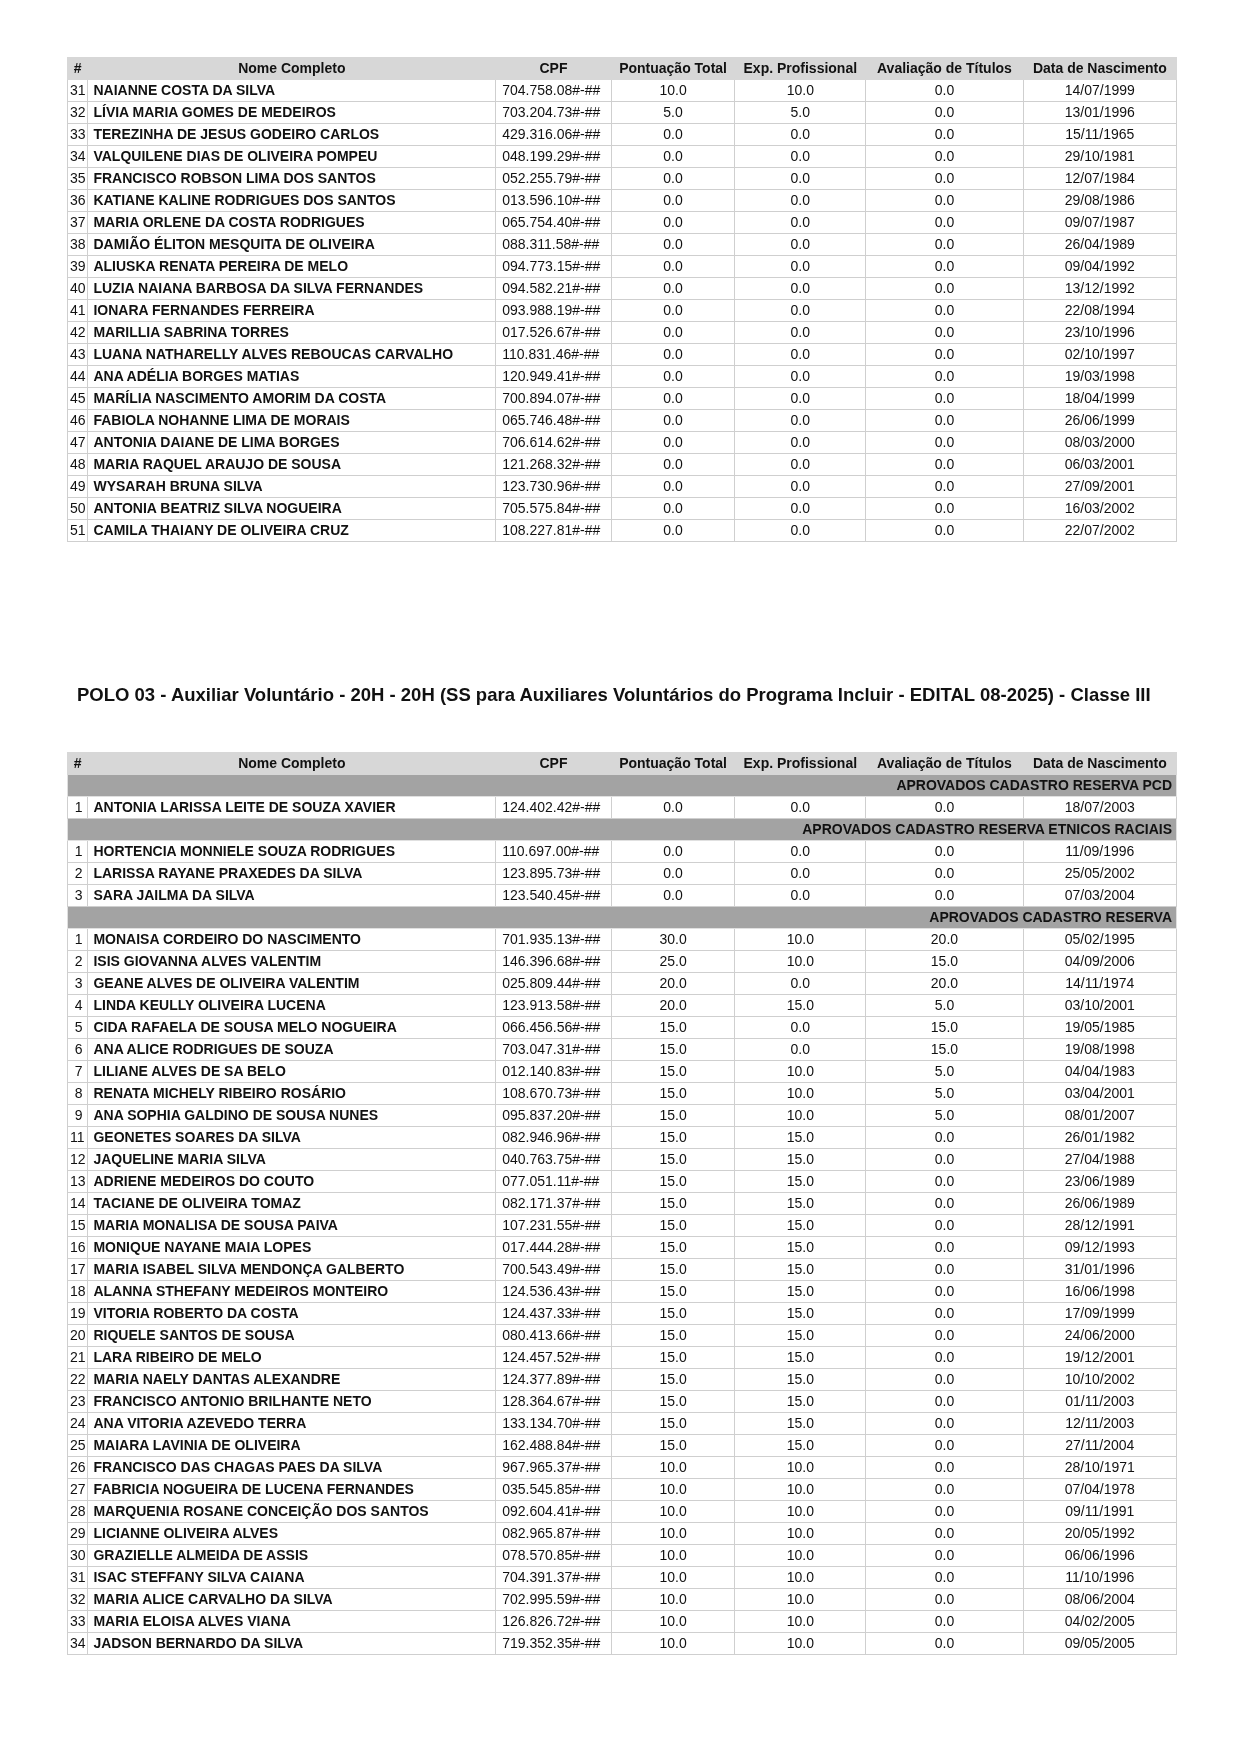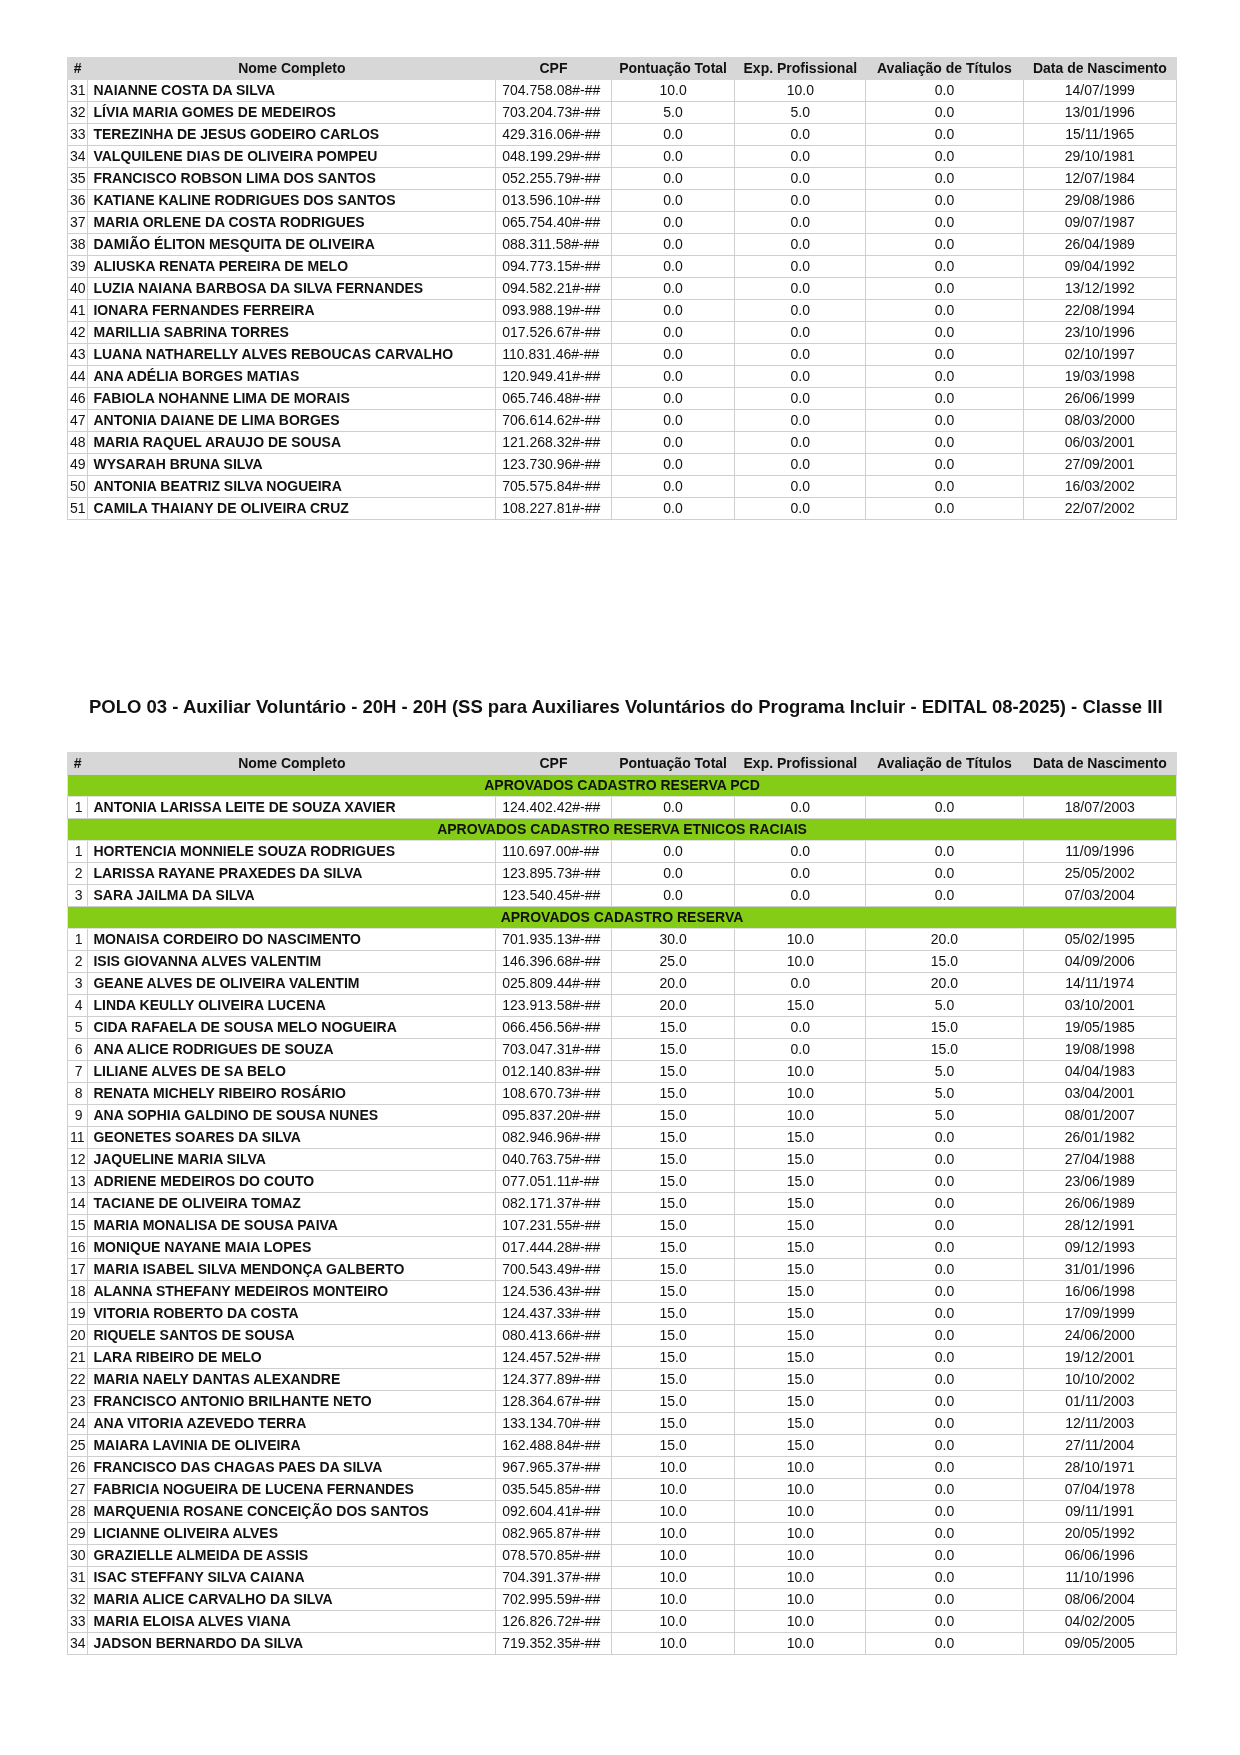--- a/index.html
+++ b/index.html
@@ -5,26 +5,26 @@
   html, body { margin: 0; padding: 0; background: #ffffff; }
   body { width: 1240px; height: 1755px; position: relative; overflow: hidden;
          font-family: "Liberation Sans", sans-serif; color: #111; }
   .tbl { position: absolute; left: 67px; width: 1110px; border-collapse: collapse; table-layout: fixed; font-size: 14px; }
   .tbl th, .tbl td { border: 1.5px solid #cfcfcf; height: 21px; padding: 0 4px; white-space: nowrap; overflow: hidden; line-height: 21px; }
   .tbl thead th { background: #d7d7d7; font-weight: bold; text-align: center; font-size: 14px; border-color: #d7d7d7; }
   .tbl td.num { text-align: right; padding-right: 5px; padding-left: 2px; }
   .tbl td.name { text-align: left; padding-left: 5px; font-weight: bold; }
   .tbl td.c { text-align: center; }
   .tbl td.cpf { text-align: left; padding-left: 6px; }
-  .tbl tr.section td { background: #84cc16; font-weight: bold; text-align: center; border-color: #e0e0e0; }
+  .tbl tr.section td { background: #a3a3a3; font-weight: bold; text-align: right; border-color: #e0e0e0; }
   #table1 { top: 57px; }
   #table2 { top: 752px; }
   .c1 { width: 20px; } .c2 { width: 399px; } .c3 { width: 113px; } .c4 { width: 121px; }
   .c5 { width: 128px; } .c6 { width: 154px; } .c7 { width: 150px; }
-  #section-title { position: absolute; left: 73px; top: 680px; font-size: 18.5px; font-weight: bold; margin: 16px; white-space: nowrap; }
+  #section-title { position: absolute; left: 73px; top: 680px; font-size: 18.5px; font-weight: bold; margin: 4px; white-space: nowrap; }
 </style>
 </head>
 <body>
 
 <table id="table1" class="tbl">
   <colgroup>
       <col class="c1">
       <col class="c2">
       <col class="c3">
       <col class="c4">
@@ -162,20 +162,29 @@
         <td class="c">02/10/1997</td>
       </tr>
       <tr>
         <td class="num">44</td>
         <td class="name">ANA ADÉLIA BORGES MATIAS</td>
         <td class="cpf">120.949.41#-##</td>
         <td class="c">0.0</td>
         <td class="c">0.0</td>
         <td class="c">0.0</td>
         <td class="c">19/03/1998</td>
+      </tr>
+      <tr>
+        <td class="num">45</td>
+        <td class="name">MARÍLIA NASCIMENTO AMORIM DA COSTA</td>
+        <td class="cpf">700.894.07#-##</td>
+        <td class="c">0.0</td>
+        <td class="c">0.0</td>
+        <td class="c">0.0</td>
+        <td class="c">18/04/1999</td>
       </tr>
       <tr>
         <td class="num">46</td>
         <td class="name">FABIOLA NOHANNE LIMA DE MORAIS</td>
         <td class="cpf">065.746.48#-##</td>
         <td class="c">0.0</td>
         <td class="c">0.0</td>
         <td class="c">0.0</td>
         <td class="c">26/06/1999</td>
       </tr>

